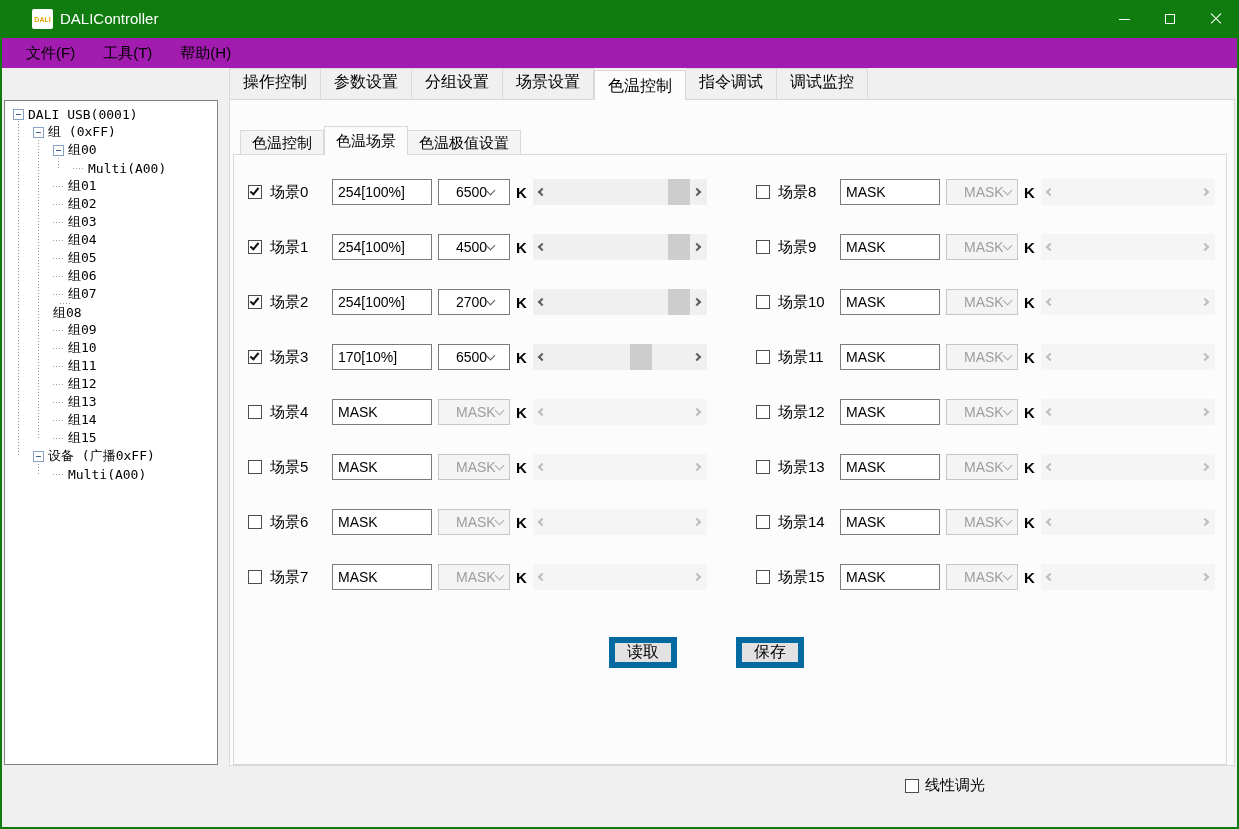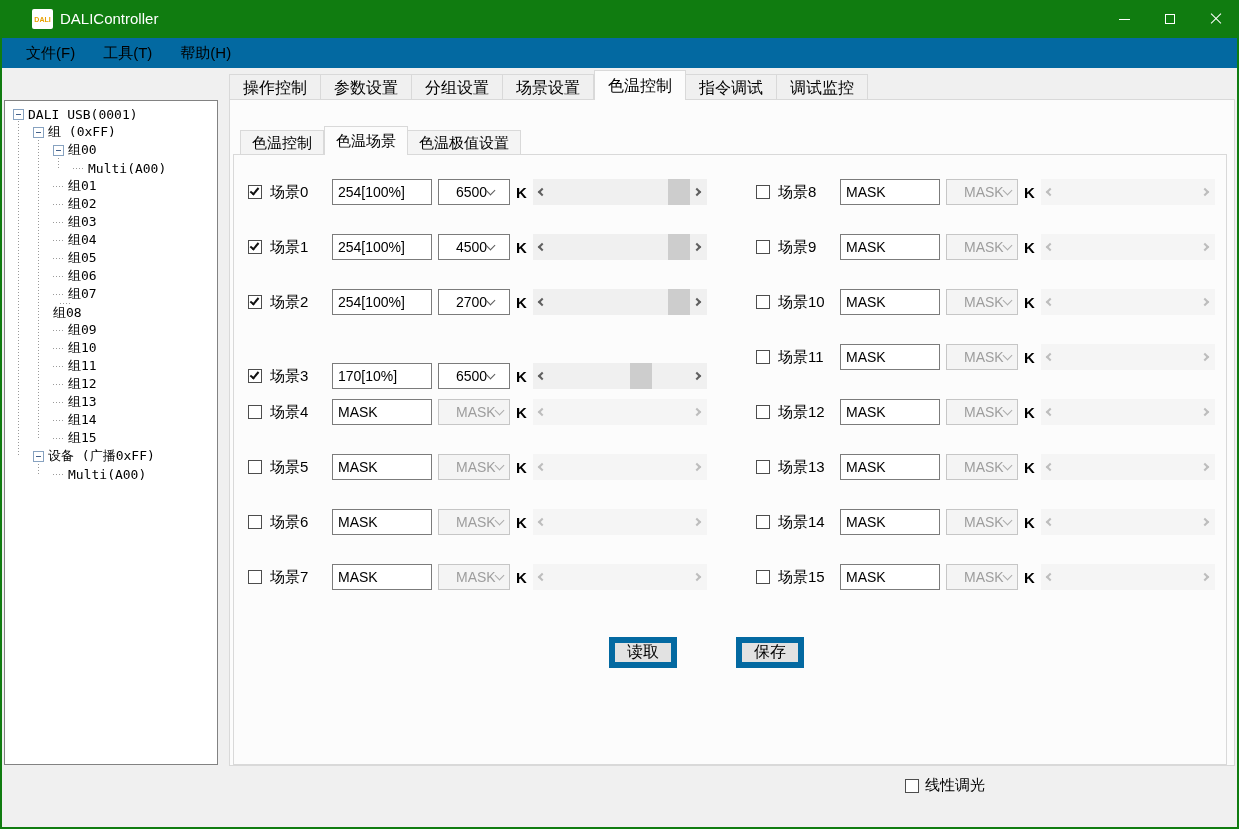--- a/index.html
+++ b/index.html
@@ -20,33 +20,33 @@
     display:flex;align-items:center;justify-content:center;font-size:7px;font-weight:bold;color:#e8a000;letter-spacing:0;}
   .app-title{position:absolute;left:60px;top:0;height:38px;line-height:38px;color:#fff;font-size:15px;}
   .cap-btn{position:absolute;top:0;width:46px;height:38px;display:flex;align-items:center;justify-content:center;}
   .cap-btn.min{right:92px;} .cap-btn.max{right:46px;} .cap-btn.close{right:0;}
   .glyph-min{width:11px;height:1px;background:#fff;}
   .glyph-max{width:10px;height:10px;border:1px solid #fff;}
   .glyph-close{position:relative;width:12px;height:12px;}
   .glyph-close::before,.glyph-close::after{content:"";position:absolute;left:-1px;top:5px;width:14px;height:1px;background:#fff;}
   .glyph-close::before{transform:rotate(45deg);} .glyph-close::after{transform:rotate(-45deg);}
   
-  .menubar{position:absolute;left:2px;top:38px;width:1235px;height:30px;background:#0369a1;display:flex;align-items:center;padding-left:10px;}
+  .menubar{position:absolute;left:2px;top:38px;width:1235px;height:30px;background:#a21caf;display:flex;align-items:center;padding-left:10px;}
   .menu-item{padding:4px 14px;font-size:15px;}
   
   .tree{position:absolute;left:4px;top:100px;width:214px;height:665px;background:#fff;border:1px solid #828282;overflow:hidden;font-family:"DejaVu Sans Mono","Liberation Mono",monospace;font-size:13px;}
   .tree-item{position:absolute;left:0;height:18px;display:flex;align-items:center;white-space:nowrap;}
   .tree-box{width:11px;height:11px;border:1px solid #87a2c0;background:#fff;position:relative;margin-right:4px;flex:none;}
   .tree-box::after{content:"";position:absolute;left:2px;top:4px;width:5px;height:1px;background:#44618a;}
   .tree-stub{width:12px;height:1px;margin-right:3px;flex:none;
     background:repeating-linear-gradient(to right,#9a9a9a 0 1px,transparent 1px 3px);}
   .tree-guide{position:absolute;width:1px;background:repeating-linear-gradient(to bottom,#9a9a9a 0 1px,transparent 1px 3px);}
   
   .tabstrip{position:absolute;left:229px;top:72px;display:flex;align-items:flex-end;height:28px;z-index:5;}
-  .tab{height:26px;line-height:25px;padding:0 13px;font-size:16px;background:#f0f0f0;border:1px solid #d9d9d9;border-left:none;}
+  .tab{height:32px;line-height:25px;padding:0 13px;font-size:16px;background:#f0f0f0;border:1px solid #d9d9d9;border-left:none;}
   .tab:first-child{border-left:1px solid #d9d9d9;}
   .tab.sel{height:30px;line-height:29px;background:#fcfcfc;border:1px solid #d9d9d9;border-bottom:none;position:relative;z-index:6;}
   .tabpage{position:absolute;left:229px;top:99px;width:1006px;height:667px;background:#fcfcfc;border:1px solid #d9d9d9;z-index:1;}
   
   .subtabstrip{position:absolute;left:240px;top:127px;display:flex;align-items:flex-end;height:28px;z-index:5;}
   .subtab{height:25px;line-height:24px;padding:0 11px;font-size:15px;background:#f4f4f4;border:1px solid #d9d9d9;border-left:none;}
   .subtab:first-child{border-left:1px solid #d9d9d9;}
   .subtab.sel{height:29px;line-height:28px;background:#fcfcfc;border:1px solid #d9d9d9;border-bottom:none;z-index:6;}
   .subpage{position:absolute;left:233px;top:154px;width:994px;height:611px;background:#fcfcfc;border:1px solid #d9d9d9;z-index:2;}
   
@@ -282,21 +282,21 @@
     <span class="sbar">
       <span class="arr l">
             <span class="chev chl"></span>
           </span>
       <span class="thumb" style="left: 135px;"></span>
       <span class="arr r">
             <span class="chev chr"></span>
           </span>
     </span>
   </div>
-      <div class="scene-row" style="left: 14px; top: 188px; margin-top: 19px;">
+      <div class="scene-row" style="left: 14px; top: 188px;">
     <span class="cb on">
           <span class="tick"></span>
         </span>
     <span class="scene-label">场景3</span>
     <input class="lvl" value="170[10%]" style="">
     <span class="combo">
       <span class="combo-txt">6500</span>
       <span class="combo-chev"></span>
     </span>
     <span class="k">K</span>

